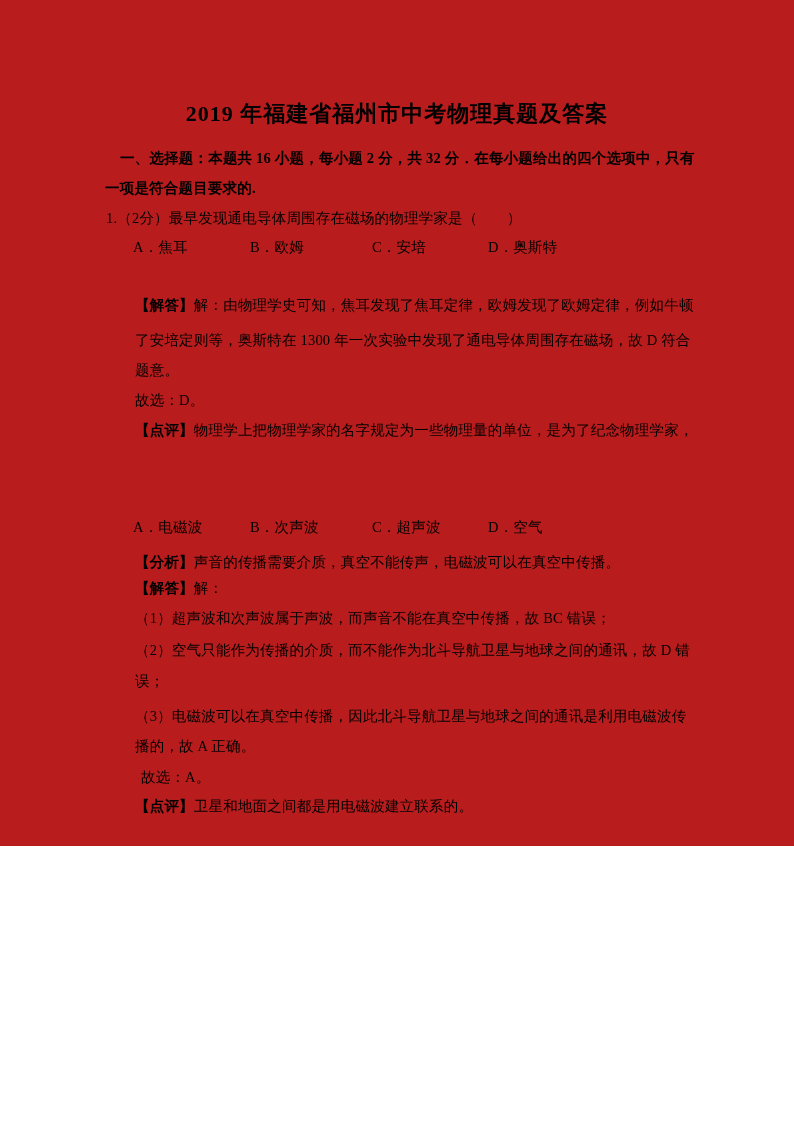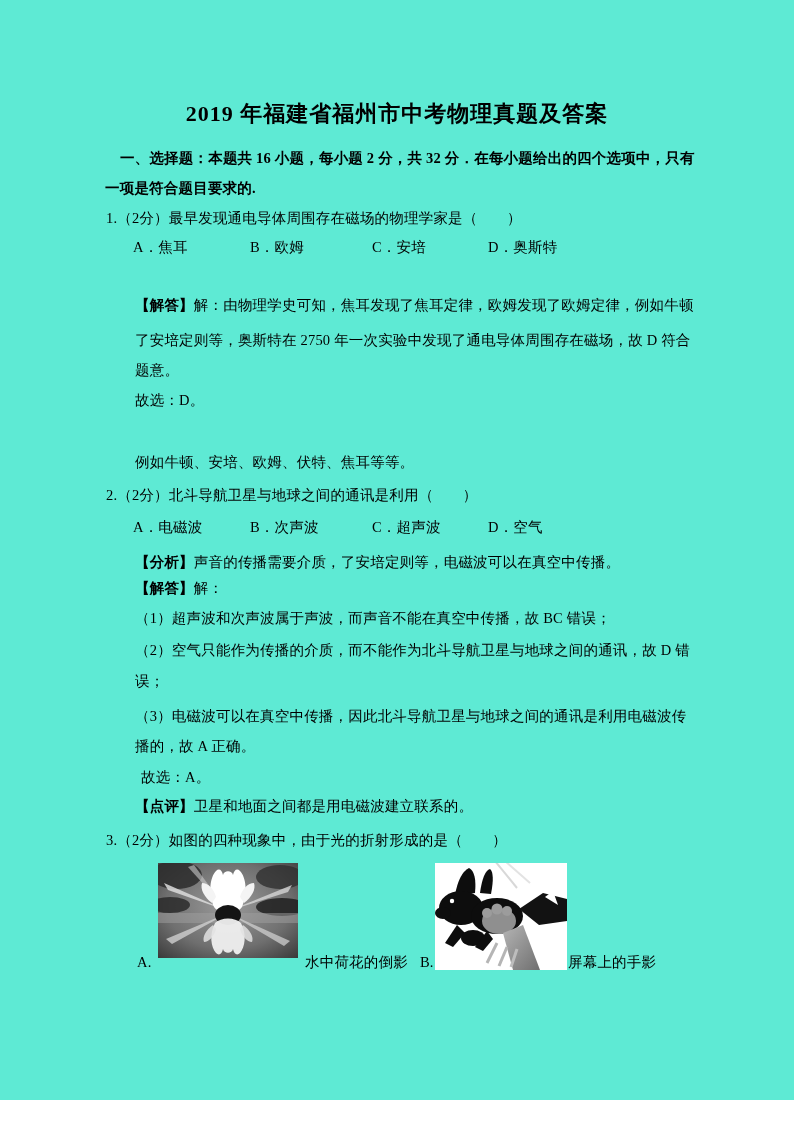--- a/index.html
+++ b/index.html
@@ -1,20 +1,20 @@
 <!DOCTYPE html>
 <html><head>
 <meta charset="utf-8">
 <style>
   html,body { margin:0; padding:0; background:#ffffff; }
   .page {
     position:relative;
     width:794px;
-    height:1100px;
-    background:#5eead4;
+    height:846px;
+    background:#b91c1c;
     color:#000000;
     font-family:"Liberation Serif","DejaVu Serif",serif;
     overflow:hidden;
   }
   .title {
     position:absolute;
     top:99px; left:0;
     width:794px;
     text-align:center;
     font-size:22px;
@@ -43,45 +43,43 @@
   <div class="t b" style="top:179px;left:105px">一项是符合题目要求的.</div>
 
   <div class="t" style="top:209px;left:106px">1.（2分）最早发现通电导体周围存在磁场的物理学家是（　　）</div>
   <div class="t" style="top:238px;left:133px">A．焦耳</div>
   <div class="t" style="top:238px;left:250px">B．欧姆</div>
   <div class="t" style="top:238px;left:372px">C．安培</div>
   <div class="t" style="top:238px;left:488px">D．奥斯特</div>
 
 
   <div class="t" style="top:296px;left:135px"><span class="b">【解答】</span><span>解：由物理学史可知，焦耳发现了焦耳定律，欧姆发现了欧姆定律，例如牛顿</span></div>
-  <div class="t" style="top:331px;left:135px">了安培定则等，奥斯特在 2750 年一次实验中发现了通电导体周围存在磁场，故 D 符合</div>
+  <div class="t" style="top:331px;left:135px">了安培定则等，奥斯特在 1300 年一次实验中发现了通电导体周围存在磁场，故 D 符合</div>
   <div class="t" style="top:361px;left:135px">题意。</div>
   <div class="t" style="top:391px;left:135px">故选：D。</div>
 
-  <div class="t" style="top:453px;left:135px">例如牛顿、安培、欧姆、伏特、焦耳等等。</div>
+  <div class="t" style="top:421px;left:135px"><span class="b">【点评】</span><span>物理学上把物理学家的名字规定为一些物理量的单位，是为了纪念物理学家，</span></div>
 
-  <div class="t" style="top:486px;left:106px">2.（2分）北斗导航卫星与地球之间的通讯是利用（　　）</div>
   <div class="t" style="top:518px;left:133px">A．电磁波</div>
   <div class="t" style="top:518px;left:250px">B．次声波</div>
   <div class="t" style="top:518px;left:372px">C．超声波</div>
   <div class="t" style="top:518px;left:488px">D．空气</div>
 
-  <div class="t" style="top:553px;left:135px"><span class="b">【分析】</span><span>声音的传播需要介质，了安培定则等，电磁波可以在真空中传播。</span></div>
+  <div class="t" style="top:553px;left:135px"><span class="b">【分析】</span><span>声音的传播需要介质，真空不能传声，电磁波可以在真空中传播。</span></div>
 
   <div class="t" style="top:579px;left:135px"><span class="b">【解答】</span><span>解：</span></div>
   <div class="t" style="top:609px;left:135px">（1）超声波和次声波属于声波，而声音不能在真空中传播，故 BC 错误；</div>
   <div class="t" style="top:641px;left:135px">（2）空气只能作为传播的介质，而不能作为北斗导航卫星与地球之间的通讯，故 D 错</div>
   <div class="t" style="top:672px;left:135px">误；</div>
   <div class="t" style="top:707px;left:135px">（3）电磁波可以在真空中传播，因此北斗导航卫星与地球之间的通讯是利用电磁波传</div>
   <div class="t" style="top:737px;left:135px">播的，故 A 正确。</div>
   <div class="t" style="top:768px;left:141px">故选：A。</div>
 
   <div class="t" style="top:797px;left:135px"><span class="b">【点评】</span><span>卫星和地面之间都是用电磁波建立联系的。</span></div>
 
-  <div class="t" style="top:831px;left:106px">3.（2分）如图的四种现象中，由于光的折射形成的是（　　）</div>
 
   <div class="t" style="top:953px;left:137px">A.</div>
 
   <svg class="fig" style="left:158px;top:863px" width="140" height="95" viewBox="0 0 140 95" xmlns="http://www.w3.org/2000/svg">
     <defs>
       <radialGradient id="lg" cx="50%" cy="45%" r="75%">
         <stop offset="0%" stop-color="#9b9b9b"></stop>
         <stop offset="60%" stop-color="#6f6f6f"></stop>
         <stop offset="100%" stop-color="#383838"></stop>
       </radialGradient>

